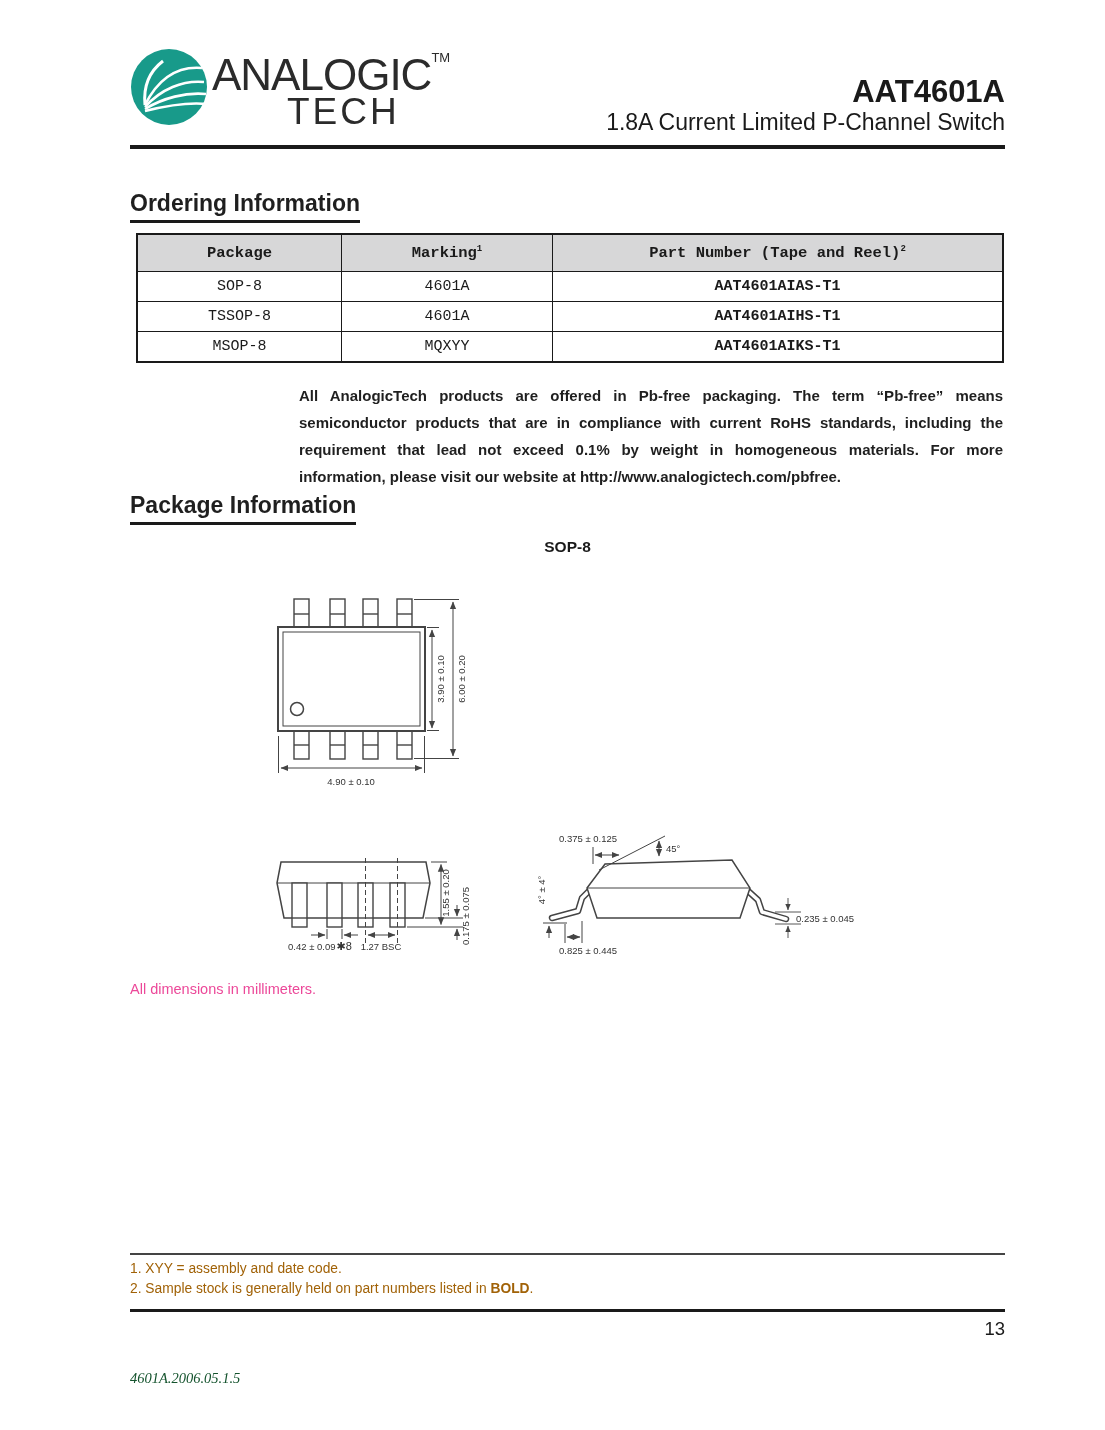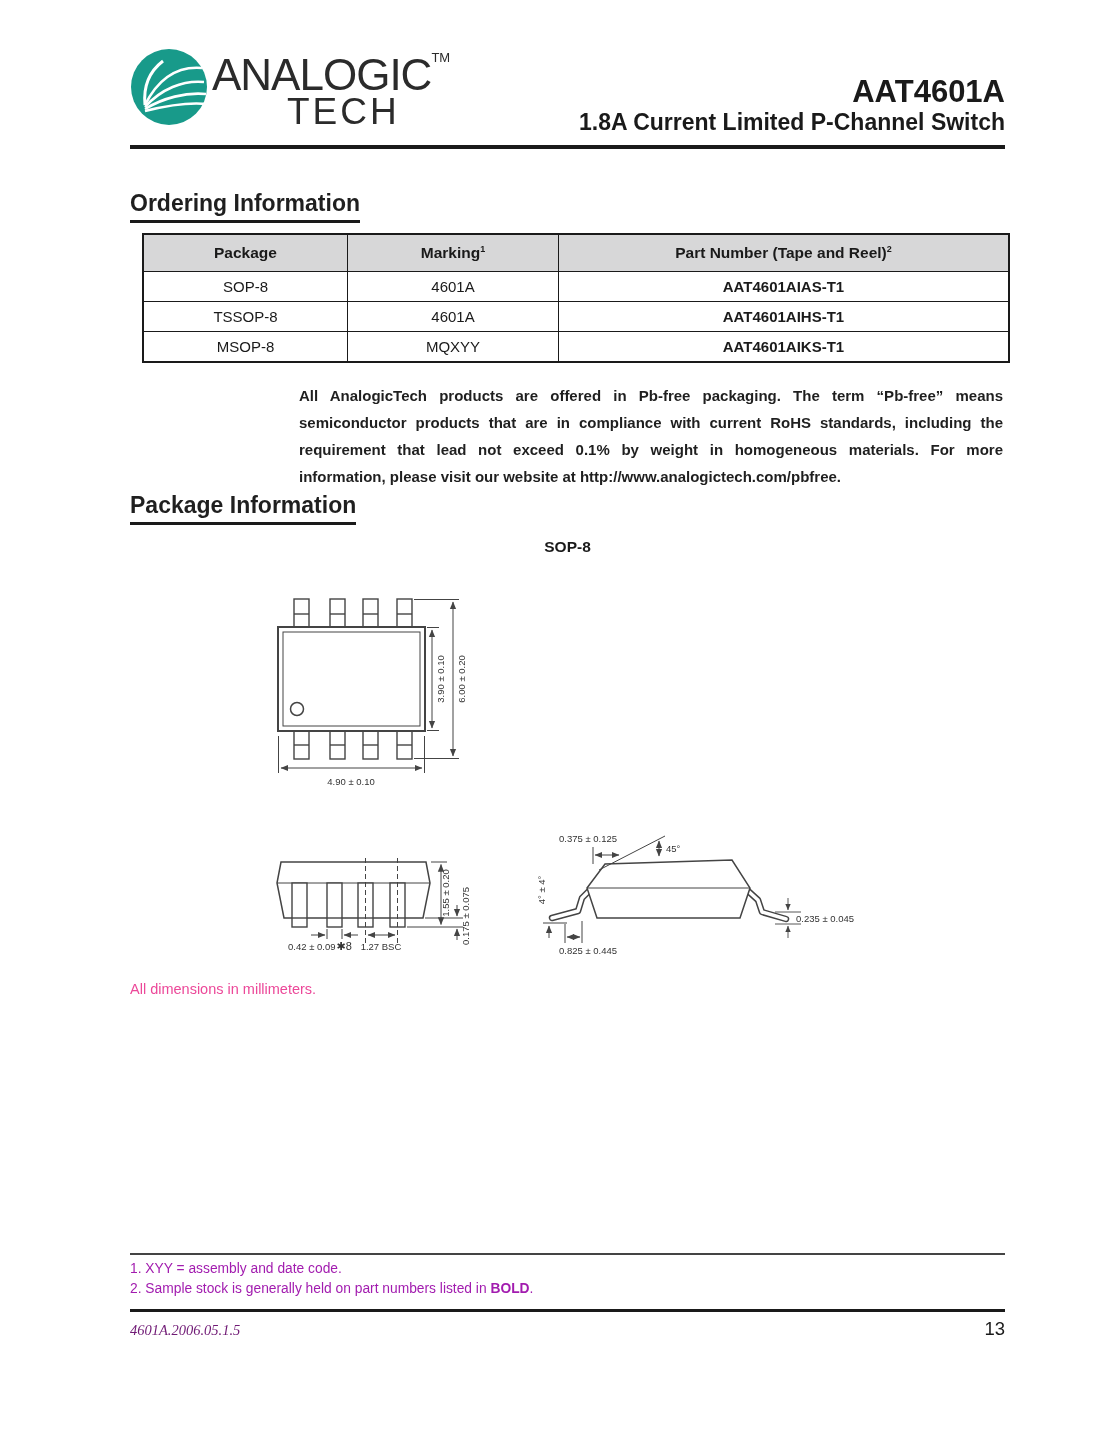--- a/index.html
+++ b/index.html
@@ -8,21 +8,21 @@
     background:#ffffff;overflow:hidden;
     font-family:"Liberation Sans", sans-serif;color:#1a1a1a;
   }
   .abs{position:absolute;}
 
   
   .brand-name{font-size:44px;letter-spacing:-1px;color:#2b2b2b;line-height:1;}
   .brand-tm{font-size:13px;vertical-align:top;position:relative;top:-2px;letter-spacing:0;}
   .brand-tech{font-size:37px;letter-spacing:3px;color:#2b2b2b;line-height:1;}
   .doc-title{font-size:31px;font-weight:bold;text-align:right;line-height:1;}
-  .doc-subtitle{font-size:23px;font-weight:bold;text-align:right;line-height:1;}
+  .doc-subtitle{font-size:23px;font-weight:normal;text-align:right;line-height:1;}
   .header-rule{left:130px;top:145px;width:875px;height:4px;background:#1a1a1a;}
 
   
   .section-heading{
     font-size:23px;font-weight:bold;color:#1f1f1f;
     border-bottom:3px solid #1a1a1a;padding-bottom:3px;display:inline-block;
   }
 
   
   table.order{border-collapse:collapse;width:862px;table-layout:fixed;}
@@ -45,23 +45,23 @@
 
   .center-label{width:875px;text-align:center;font-size:15.5px;font-weight:bold;}
   .plain-note{font-size:14.5px;color:#ec4899;}
 
   
   svg text{font-family:"Liberation Sans", sans-serif;font-size:9.5px;fill:#333;}
   .dln{stroke:#444;fill:none;}
 
   
   .fn-rule{left:130px;top:1253px;width:875px;height:1.5px;background:#444;}
-  .footnotes{font-size:13.8px;line-height:20px;color:#a21caf;}
+  .footnotes{font-size:13.8px;line-height:20px;color:#a16207;}
   .footer-rule{left:130px;top:1309px;width:875px;height:3px;background:#1a1a1a;}
-  .doc-id{font-family:"Liberation Serif", serif;font-style:italic;font-size:14.5px;color:#701a75;}
+  .doc-id{font-family:"Liberation Serif", serif;font-style:italic;font-size:14.5px;color:#14532d;margin-top:48px;}
   .page-num{font-size:18.5px;color:#1a1a1a;}
 </style>
 </head>
 <body>
 
 <div id="page">
 
   <svg width="0" height="0" style="position:absolute" aria-hidden="true">
     <defs>
       <marker id="arr" viewBox="0 0 10 10" refX="9" refY="5" markerWidth="8" markerHeight="8" orient="auto-start-reverse">
@@ -84,21 +84,21 @@
   <div class="abs brand-tech" style="left:287px;top:93px;">TECH</div>
 
   <div class="abs doc-title" style="right:100px;top:76px;width:500px;">AAT4601A</div>
   <div class="abs doc-subtitle" style="right:100px;top:111px;width:600px;">1.8A Current Limited P-Channel Switch</div>
   <div class="abs header-rule"></div>
 
   <div class="abs" style="left:130px;top:190px;text-align:right;">
     <span class="section-heading">Ordering Information</span>
   </div>
 
-  <table class="order abs" style="left:142px;top:233px;">
+  <table class="order abs" style="left:136px;top:233px;font-family:Liberation Mono, monospace;">
     <tbody>
         <tr>
       <th class="c1"><span>Package</span></th>
       <th class="c2"><span>Marking</span><sup>1</sup></th>
       <th class="c3"><span>Part Number (Tape and Reel)</span><sup>2</sup></th>
     </tr>
     <tr>
       <td>SOP-8</td>
       <td>4601A</td>
       <td class="bold-cell">AAT4601AIAS-T1</td>

